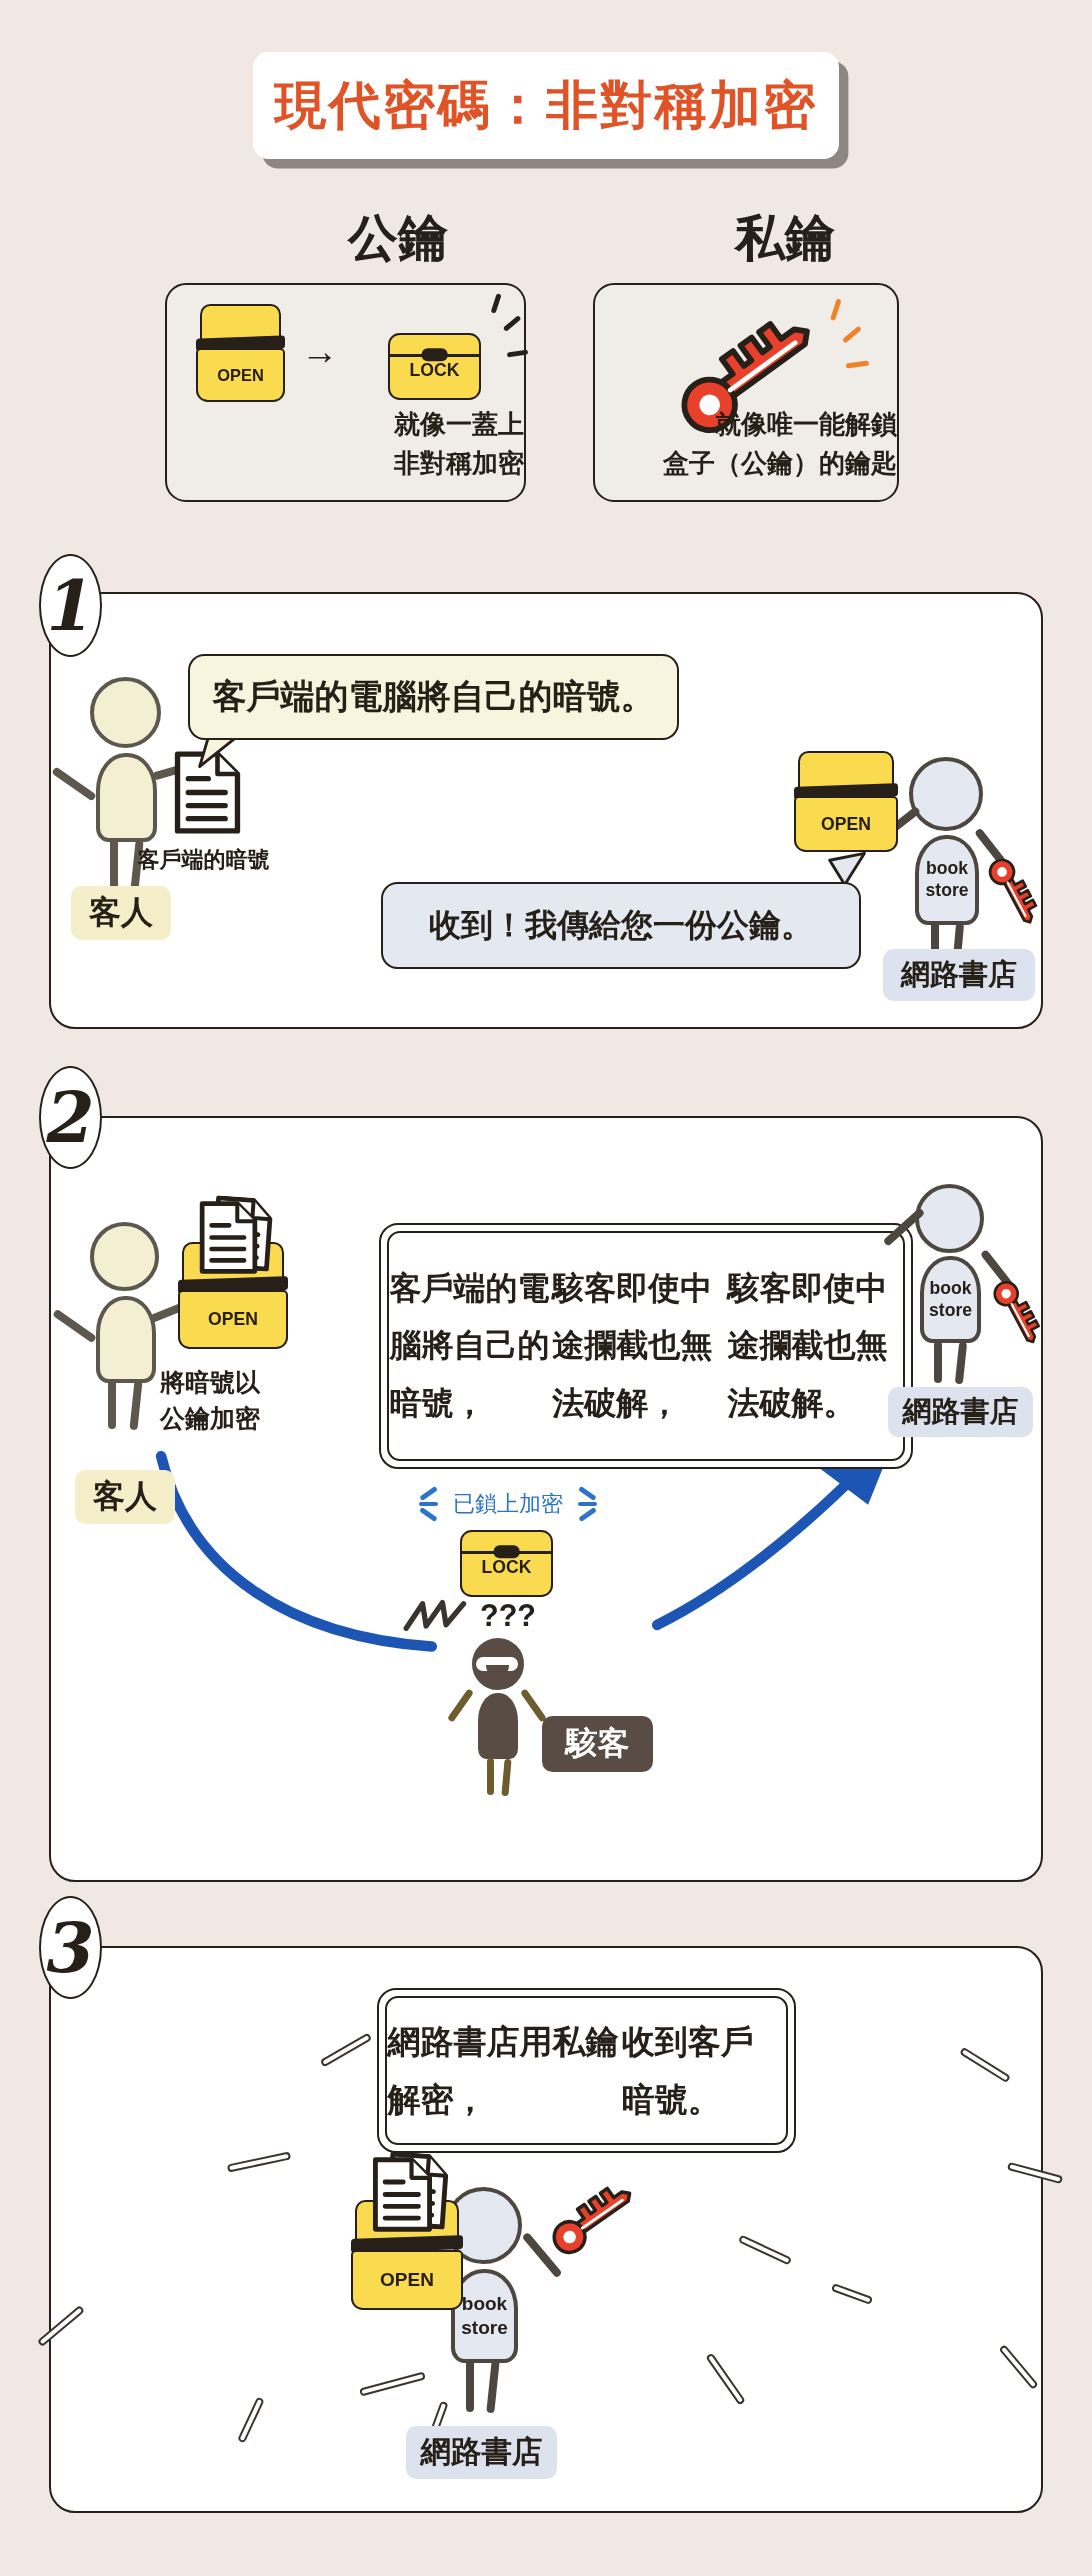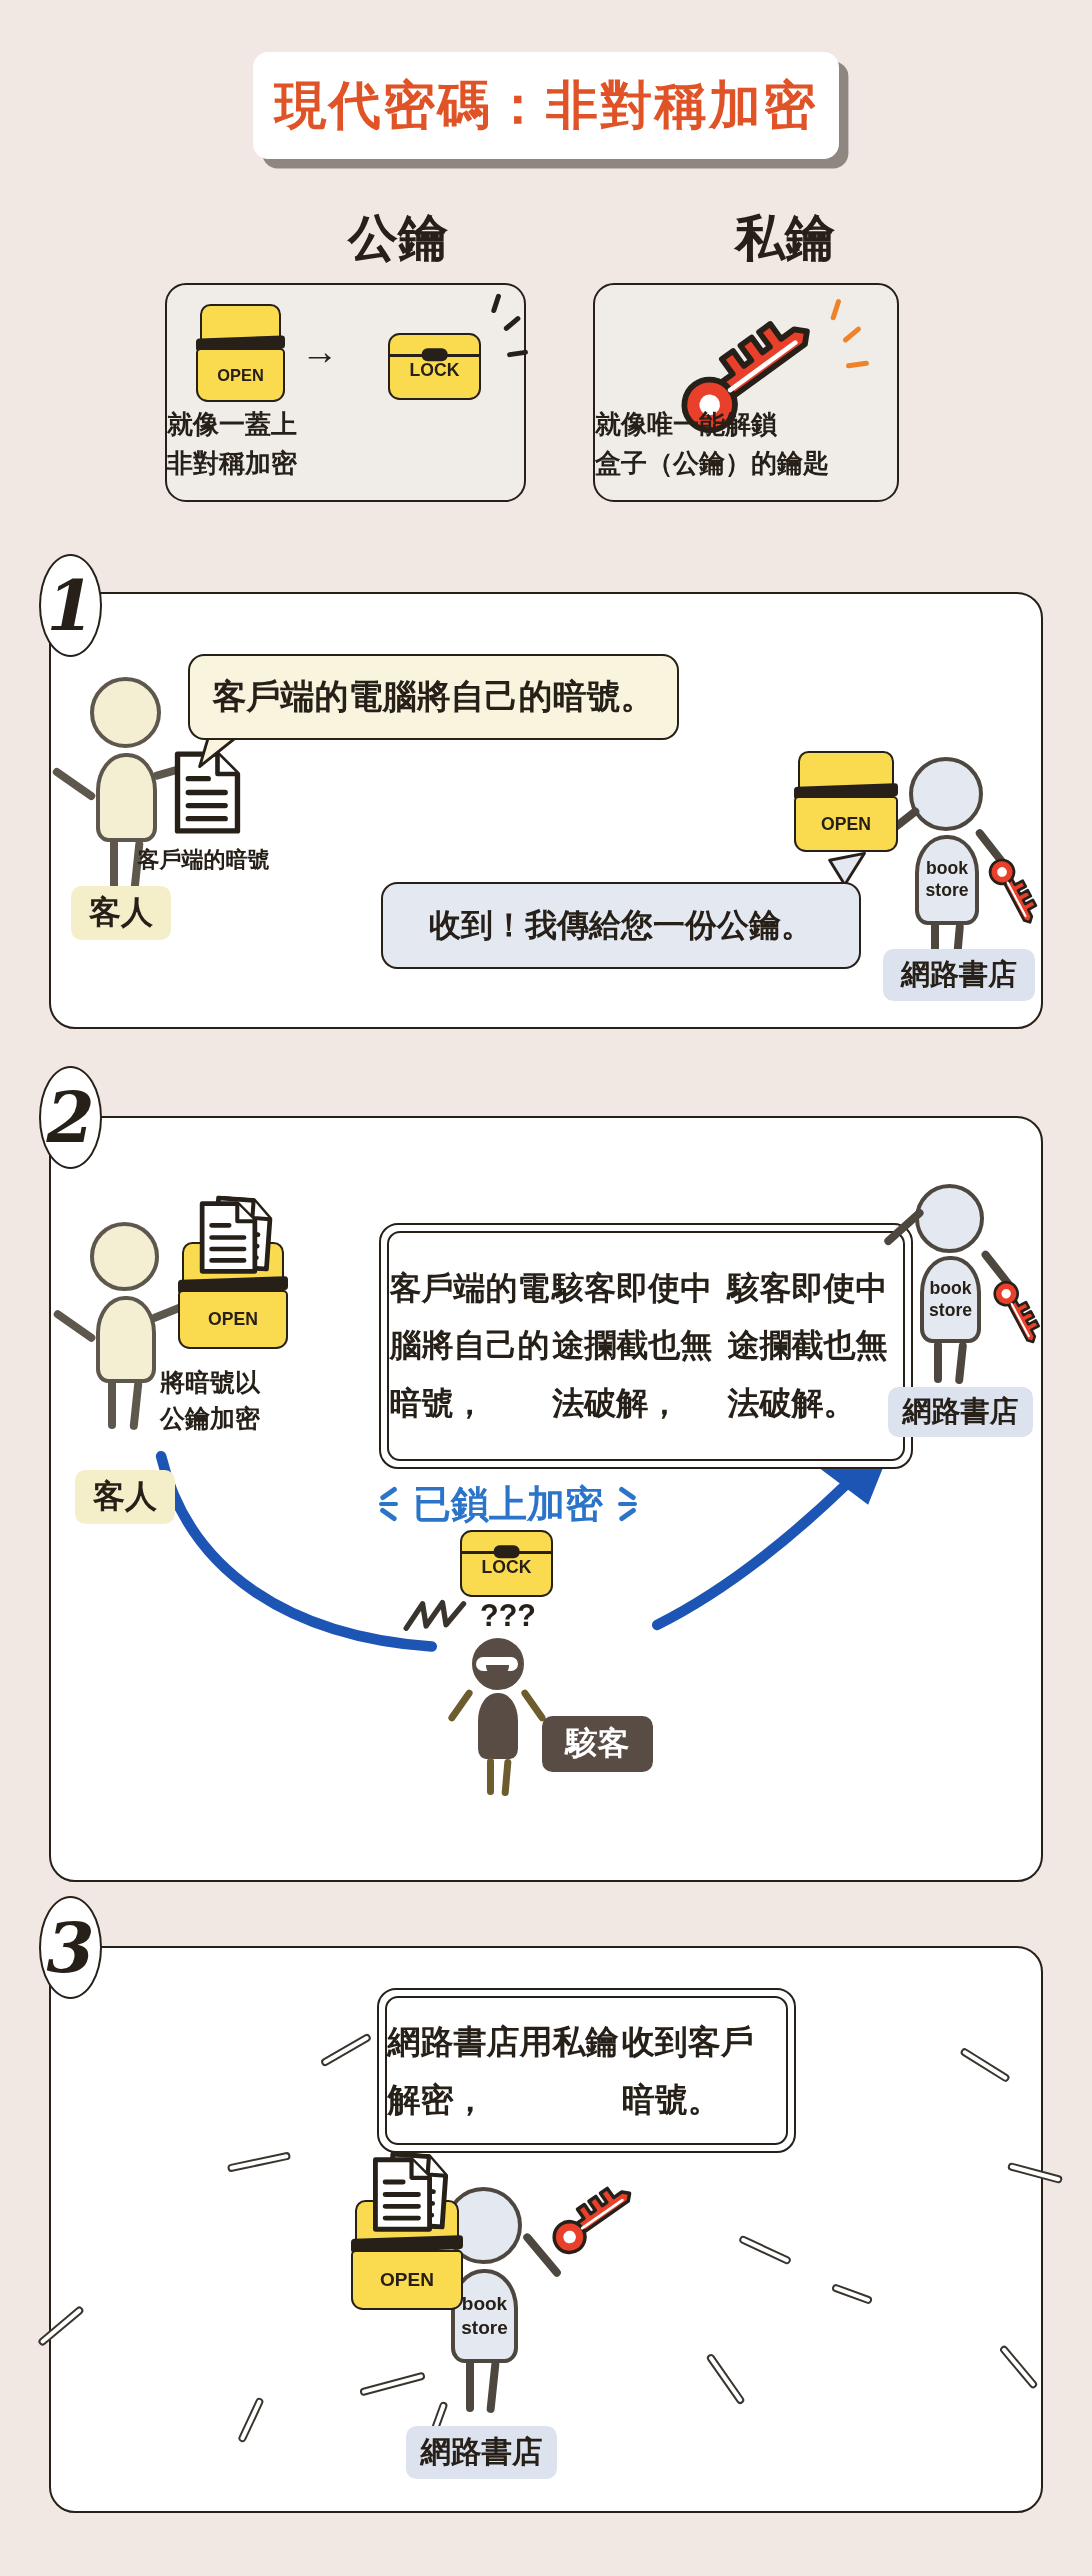--- a/index.html
+++ b/index.html
@@ -14,21 +14,21 @@
 
   .abs{position:absolute}
   .title-banner{position:absolute;left:253px;top:52px;width:586px;height:107px;background:#fff;
     border-radius:15.2px;box-shadow:9.4px 9.4px 0 #8F8682;display:flex;align-items:center;justify-content:center}
   .title-banner span{font-size:52px;font-weight:bold;color:var(--red);letter-spacing:2.3px}
 
   .kheading{position:absolute;font-size:50px;font-weight:bold;text-align:center}
 
   .concept-box{position:absolute;top:283px;height:219px;background:var(--panelgray);
     border:2.9px solid var(--line);border-radius:21px}
-  .concept-caption{position:absolute;left:0;right:0;top:120px;text-align:left;
+  .concept-caption{position:absolute;left:0;right:0;top:120px;text-align:right;
     font-size:26px;font-weight:bold;line-height:1.5}
 
   .panel{position:absolute;left:49px;width:994px;background:#fff;border:2.9px solid var(--line);border-radius:26px}
   .badge{position:absolute;width:63px;height:103px;background:#fff;border:2.9px solid var(--line);
     border-radius:50%;display:flex;align-items:center;justify-content:center;z-index:6;
     font-family:"DejaVu Serif","Liberation Serif",serif;font-style:italic;font-weight:bold;font-size:69px}
 
   
   .chest{position:absolute}
   .chest .lid{position:absolute;left:4%;top:0;width:92%;height:40%;background:var(--yellow);
@@ -74,21 +74,21 @@
   .spark{position:absolute;background:var(--line);border-radius:3.5px}
   .spark.orange{background:var(--orange)}
 
   .stick{position:absolute;background:#fff;border:2.9px solid #3A342E;border-radius:8.2px}
 
   .infobox{position:absolute;background:#fff;border:2.3px solid var(--line);border-radius:19px;padding:6.4px}
   .infobox .inner{width:100%;height:100%;border:2.3px solid var(--line);border-radius:13px;display:flex;
     flex-direction:row;align-items:center;justify-content:center;font-weight:bold}
 
   .locked-row{position:absolute;display:flex;align-items:center;justify-content:center;gap:15.2px}
-  .locked-row .txt{font-size:38px;font-weight:bold;color:var(--lblue)}
+  .locked-row .txt{font-size:22px;font-weight:normal;color:var(--lblue)}
   .tickgroup{display:flex;flex-direction:column;gap:5.9px}
   .tickgroup i{display:block;width:19px;height:4.7px;background:var(--lblue);border-radius:2.9px}
   .tickgroup.l i:nth-child(1){transform:rotate(-35deg)}
   .tickgroup.l i:nth-child(3){transform:rotate(35deg)}
   .tickgroup.r i:nth-child(1){transform:rotate(35deg)}
   .tickgroup.r i:nth-child(3){transform:rotate(-35deg)}
 
   .storebody{font-size:17.6px;line-height:1.25;font-weight:bold;color:var(--line)}
 </style>
 </head>

